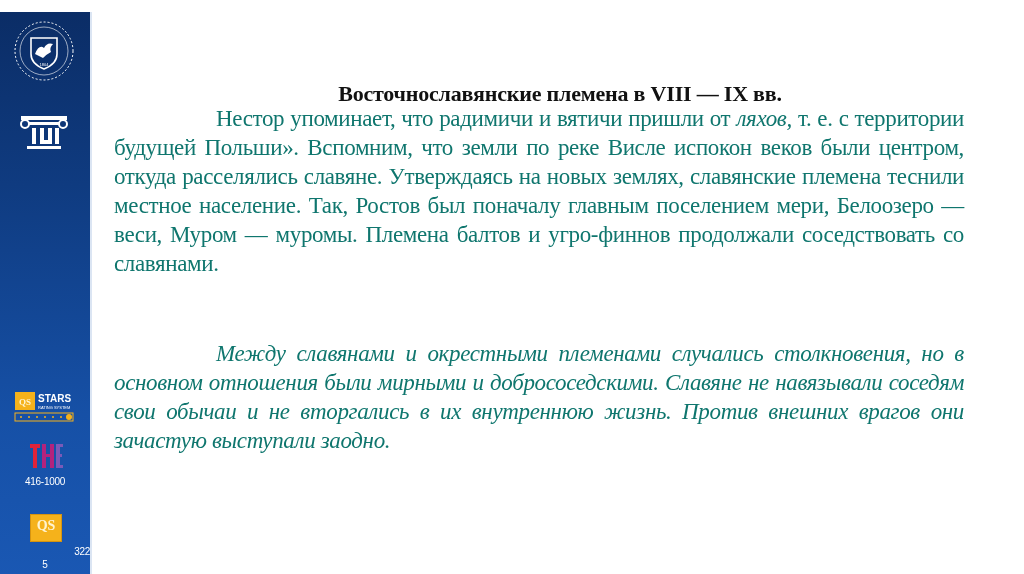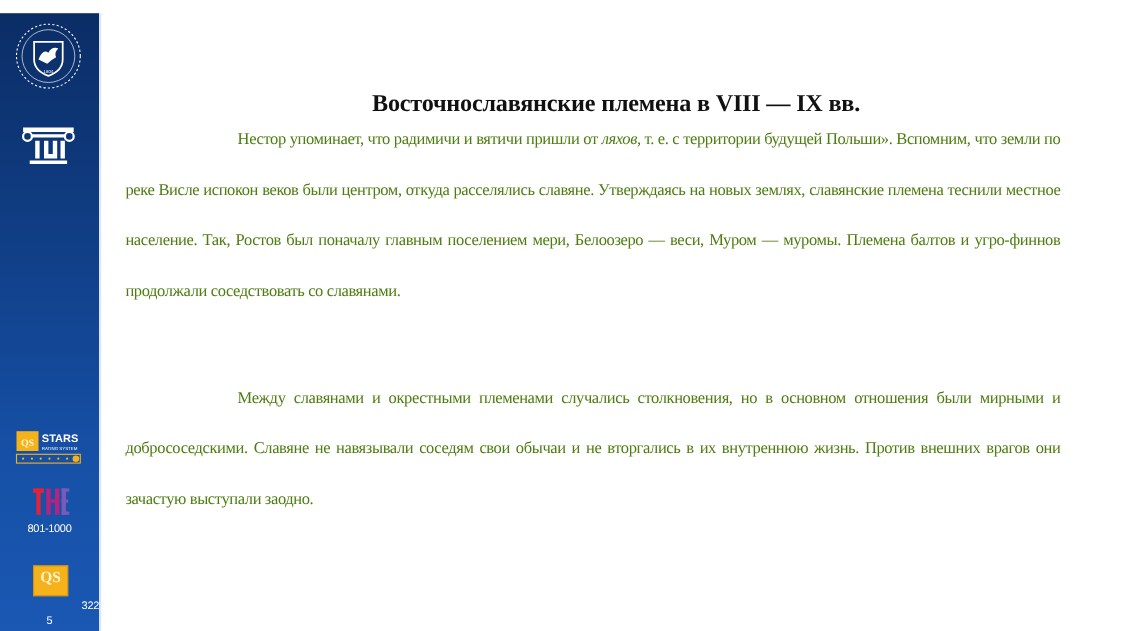--- a/index.html
+++ b/index.html
@@ -37,25 +37,25 @@
     .qs-logo span {
       position: absolute; left: 0; top: 3px; width: 30px; text-align: center;
       color: #fff4d0; font-family: "Liberation Serif", serif; font-size: 14px; font-weight: bold;
     }
     .title {
       position: absolute; left: 180px; top: 46px; width: 760px; text-align: center;
       font-size: 22px; font-weight: bold; color: #111111; letter-spacing: -0.2px; margin-top: 35px;
     }
     .para {
       position: absolute; left: 114px; width: 850px;
-      font-size: 15px; line-height: 46px; color: #4d7c0f;
+      font-size: 23px; line-height: 29px; color: #0f766e;
       text-align: justify; text-indent: 102px; letter-spacing: -0.35px;
     }
     .p1 { top: 104px; }
-    .p2 { top: 339px; }
+    .p2 { top: 339px; font-style: italic; }
     .para em { font-style: italic; }
   </style>
 </head>
 <body>
 
 <div class="sidebar">
   <svg class="logo-crest" viewBox="0 0 62 62">
     <circle cx="31" cy="31" r="29" fill="none" stroke="#ffffff" stroke-width="1" stroke-dasharray="2 2"></circle>
     <circle cx="31" cy="31" r="24" fill="none" stroke="#ffffff" stroke-width="0.6"></circle>
     <path d="M18 18 L44 18 L44 34 Q44 44 31 49 Q18 44 18 34 Z" fill="none" stroke="#ffffff" stroke-width="1.6"></path>
@@ -93,21 +93,21 @@
     <rect x="2" y="2" width="10" height="4" fill="#e0233a"></rect>
     <rect x="5" y="2" width="4" height="24" fill="#e0233a"></rect>
     <rect x="14" y="2" width="4" height="24" fill="#b4237d"></rect>
     <rect x="22" y="2" width="4" height="24" fill="#b4237d"></rect>
     <rect x="14" y="12" width="12" height="3" fill="#b4237d"></rect>
     <rect x="28" y="2" width="4" height="24" fill="#7a5ab8"></rect>
     <rect x="28" y="2" width="7" height="3" fill="#7a5ab8"></rect>
     <rect x="28" y="12" width="6" height="3" fill="#7a5ab8"></rect>
     <rect x="28" y="23" width="7" height="3" fill="#7a5ab8"></rect>
   </svg>
-  <div class="rank-text" style="top:464px;">801-1000</div>
+  <div class="rank-text" style="top:464px;">416-1000</div>
   <div class="rank-text" style="top:477px;margin-top:27px;">14-16</div>
 
   <div class="qs-logo">
     <span>QS</span>
   </div>
   <div class="rank-text" style="top:534px;text-align:right;">322</div>
   <div class="rank-text" style="top:547px;">5</div>
 </div>
 
 <div class="title">Восточнославянские племена в VIII — IX вв.</div>

